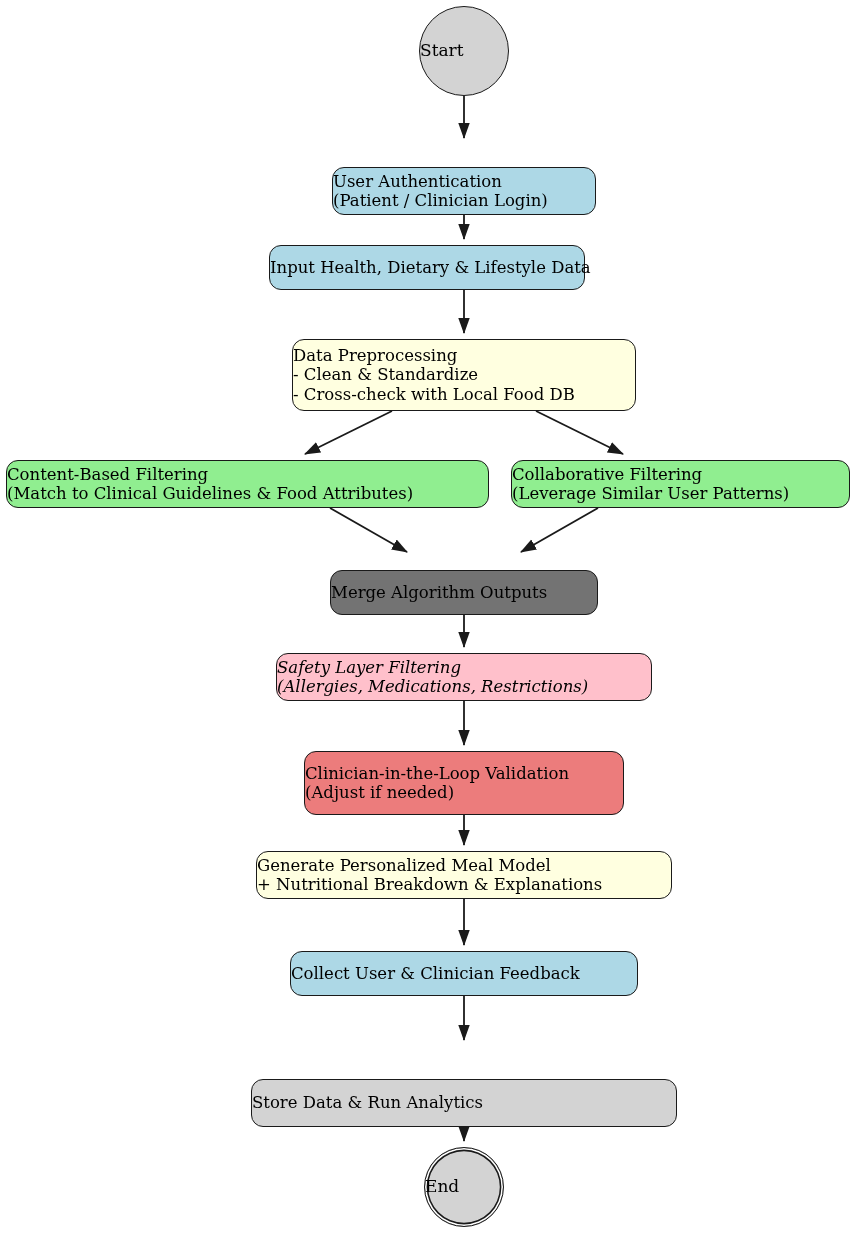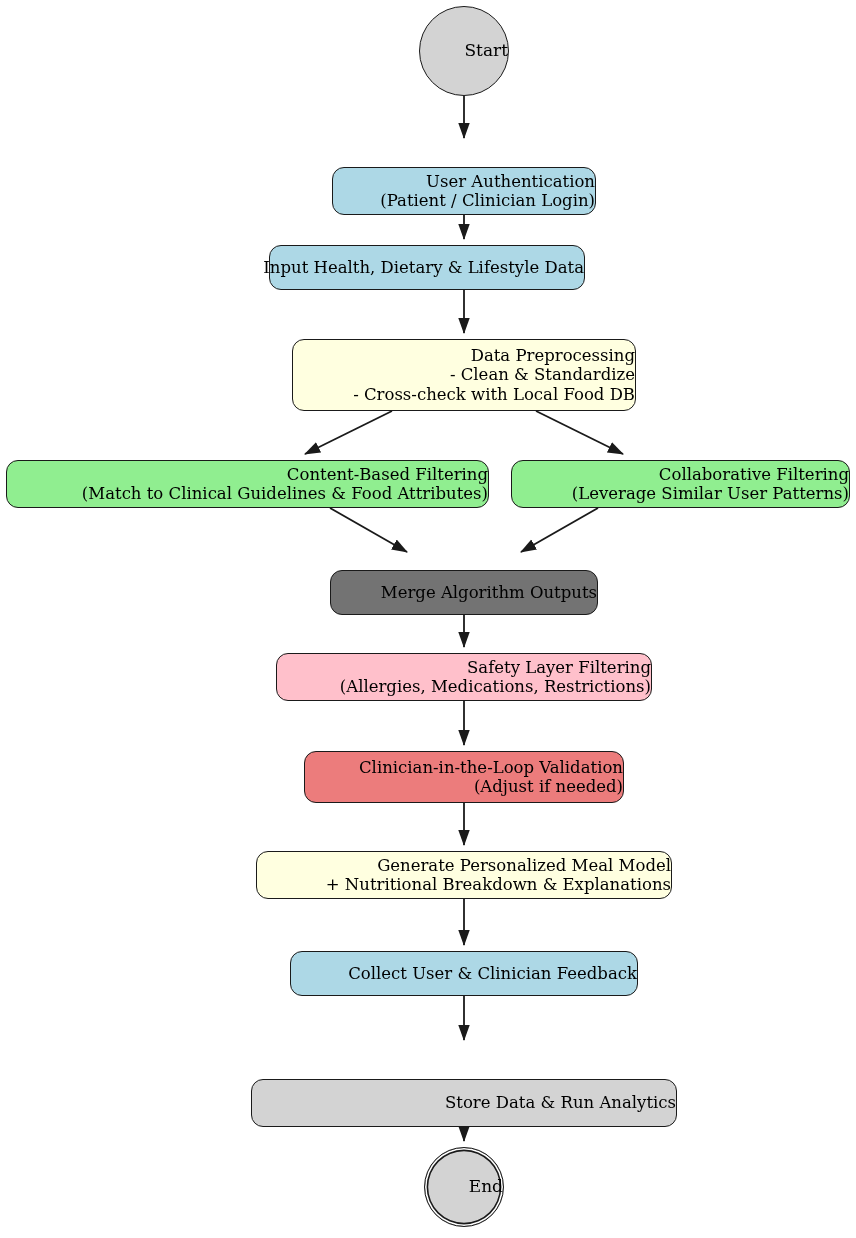--- a/index.html
+++ b/index.html
@@ -23,21 +23,21 @@
     height: 1238px;
     pointer-events: none;
   }
   .node {
     position: absolute;
     box-sizing: border-box;
     border: 1.6px solid #1a1a1a;
     color: #000000;
     display: flex;
     flex-direction: column;
-    align-items: flex-end;
+    align-items: flex-start;
     justify-content: center;
     text-align: center;
     line-height: 1.17;
     font-size: 16.5px;
     z-index: 2;
     white-space: nowrap;
   }
   .node .ln { display: block; }
   .rounded { border-radius: 12px; }
   .terminal {
@@ -94,25 +94,25 @@
         <span class="ln">Content-Based Filtering</span>
         <span class="ln">(Match to Clinical Guidelines &amp; Food Attributes)</span>
       </div>
       <div class="node rounded" style="left: 511px; top: 460px; width: 339px; height: 48px; background: rgb(144, 238, 144);">
         <span class="ln">Collaborative Filtering</span>
         <span class="ln">(Leverage Similar User Patterns)</span>
       </div>
       <div class="node rounded" style="left: 330px; top: 570px; width: 268px; height: 45px; background: #737373;">
         <span class="ln">Merge Algorithm Outputs</span>
       </div>
-      <div class="node rounded" style="left: 276px; top: 653px; width: 376px; height: 48px; background: rgb(255, 192, 203);">
+      <div class="node rounded" style="left: 276px; top: 653px; width: 376px; height: 48px; background: rgb(255, 192, 203); font-style: italic;">
         <span class="ln">Safety Layer Filtering</span>
         <span class="ln">(Allergies, Medications, Restrictions)</span>
       </div>
-      <div class="node rounded" style="left: 304px; top: 751px; width: 320px; height: 52px; background: rgb(236, 124, 124);">
+      <div class="node rounded" style="left: 304px; top: 751px; width: 320px; height: 64px; background: rgb(236, 124, 124);">
         <span class="ln">Clinician-in-the-Loop Validation</span>
         <span class="ln">(Adjust if needed)</span>
       </div>
       <div class="node rounded" style="left: 256px; top: 851px; width: 416px; height: 48px; background: rgb(255, 255, 224);">
         <span class="ln">Generate Personalized Meal Model</span>
         <span class="ln">+ Nutritional Breakdown &amp; Explanations</span>
       </div>
       <div class="node rounded" style="left: 290px; top: 951px; width: 348px; height: 45px; background: rgb(173, 216, 230);">
         <span class="ln">Collect User &amp; Clinician Feedback</span>
       </div>

